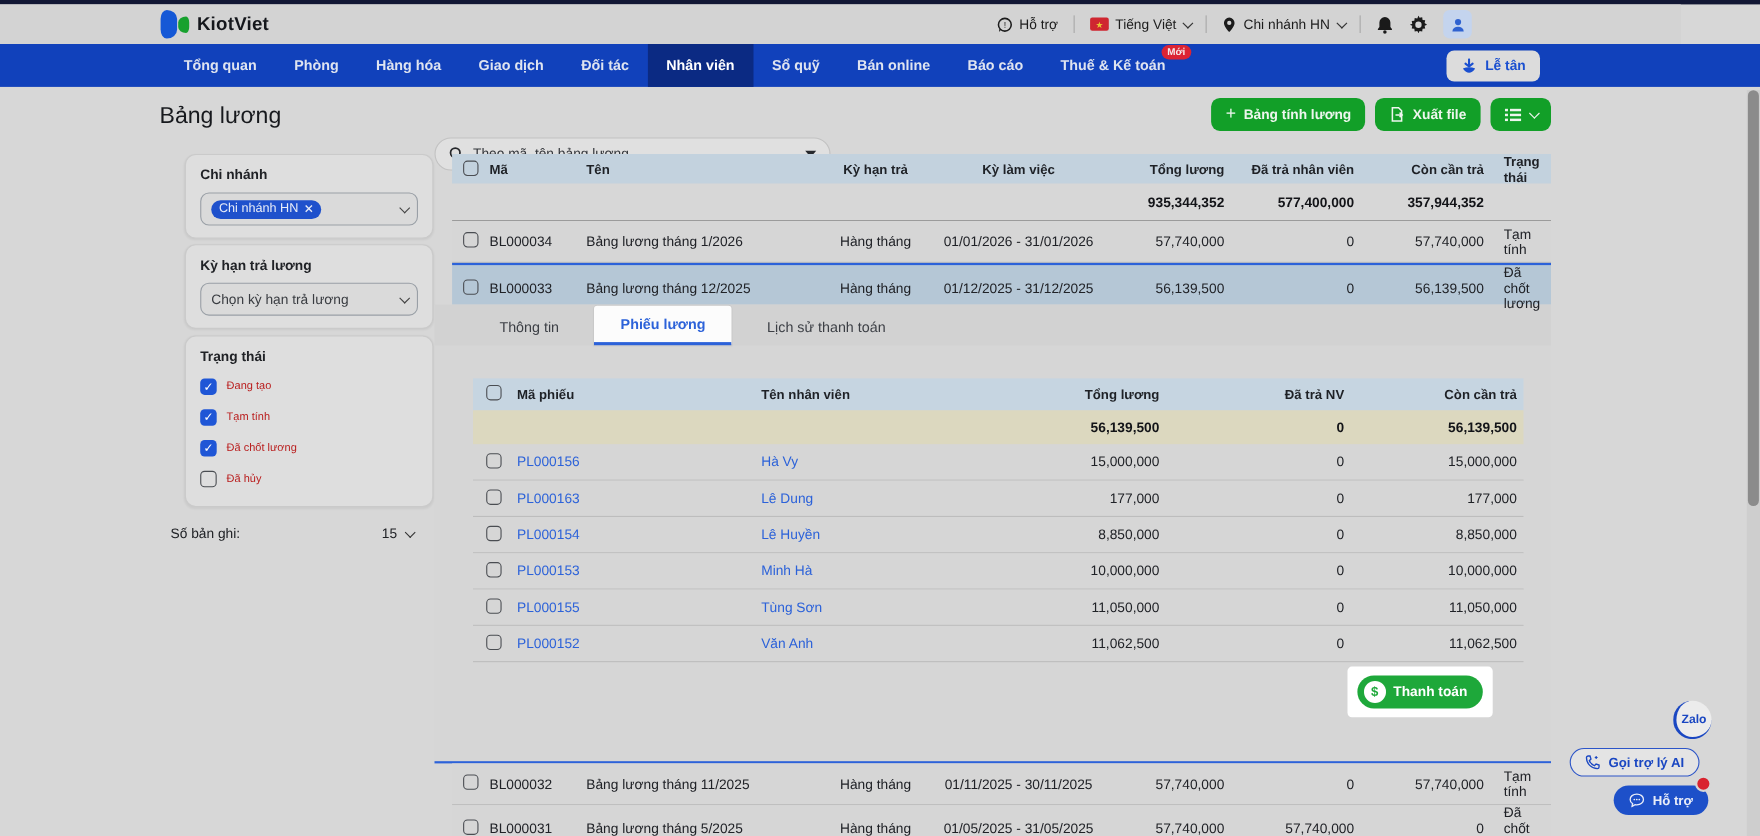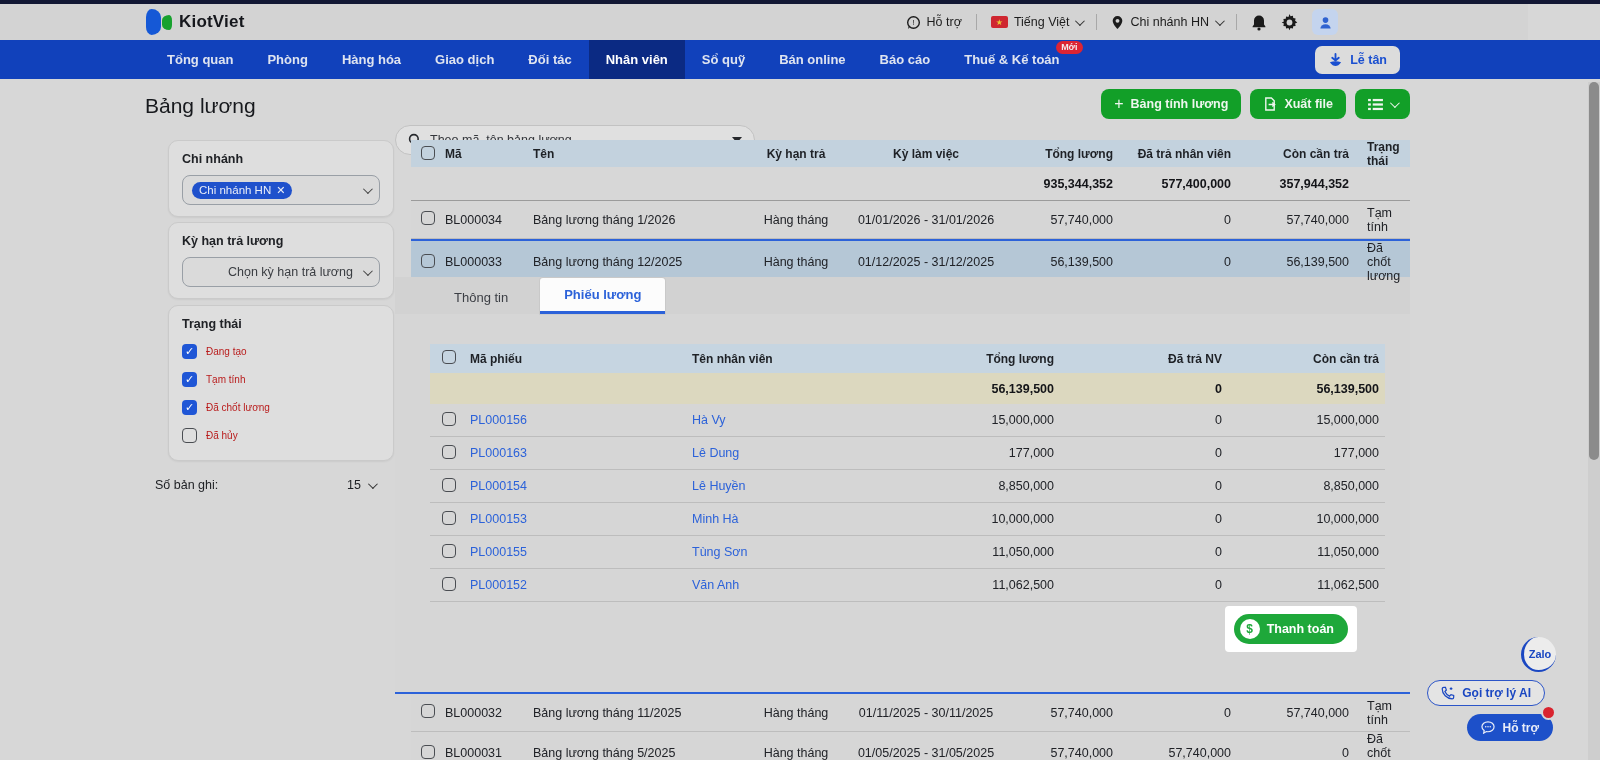--- a/index.html
+++ b/index.html
@@ -32,21 +32,21 @@
   .reception-btn { margin-left:auto; margin-right:200px; background:#dcdcdc; color:#1a4fd0; border:none; border-radius:7px; height:28px; padding:0 13px; display:flex; align-items:center; gap:7px; font-size:12.5px; font-weight:bold; cursor:pointer; }
 
   
   .page-title { position:absolute; left:145px; top:94px; font-size:21px; font-weight:normal; color:#17191d; }
   .card { position:absolute; left:168px; width:226px; background:#dedede; border:1px solid #cacaca; border-radius:10px; box-shadow:0 1px 2px rgba(0,0,0,.06); padding:11px 13px; }
   .card-label { font-size:12.5px; font-weight:bold; color:#202226; margin-bottom:9px; }
   .select { height:30px; background:#dadada; border:1px solid #999fa6; border-radius:8px; display:flex; align-items:center; padding:0 9px; cursor:pointer; }
   .select .chev { margin-left:auto; border-color:#444; }
   .pill { background:#1f51cc; color:#e9edf8; font-size:11.5px; border-radius:10px; padding:2px 7px; display:flex; align-items:center; gap:5px; }
   .pill .x { font-size:11px; cursor:pointer; }
-  .select-placeholder { font-size:12.5px; color:#3a3d42;margin-left:36px; }
+  .select-placeholder { font-size:12.5px; color:#3a3d42; }
   .check-row { display:flex; align-items:center; gap:9px; margin-bottom:13px; cursor:pointer; }
   .check-row:last-child { margin-bottom:2px; }
   .cb { width:15px; height:15px; border-radius:4px; flex:0 0 15px; }
   .cb.on { background:#1f56d6; color:#fff; display:flex; align-items:center; justify-content:center; font-size:11px; }
   .cb.off { border:1.6px solid #4a4d52; background:transparent; }
   .check-label { font-size:10px; color:#b91c1c; }
   .records { position:absolute; left:155px; top:478px; width:220px; display:flex; align-items:center; font-size:12.5px; color:#202226; }
   .records .val { margin-left:auto; display:flex; align-items:center; gap:7px; cursor:pointer; }
 
   
@@ -346,20 +346,21 @@
     <div class="num">0</div>
     <div class="num">56,139,500</div>
     <div class="status-cell">Đã chốt lương</div>
   </div>
       </div>
 
     <div class="detail">
       <div class="tabs">
           <div class="tab">Thông tin</div>
           <div class="tab active">Phiếu lương</div>
+          <div class="tab">Lịch sử thanh toán</div>
         </div>
       <div class="stable">
         <div class="sgrid shead">
           <div><span class="rowcb" style="display:inline-block; margin-left:12px;"></span></div>
           <div>Mã phiếu</div>
           <div>Tên nhân viên</div>
           <div class="snum">Tổng lương</div>
           <div class="snum">Đã trả NV</div>
           <div class="snum">Còn cần trả</div>
         </div>

